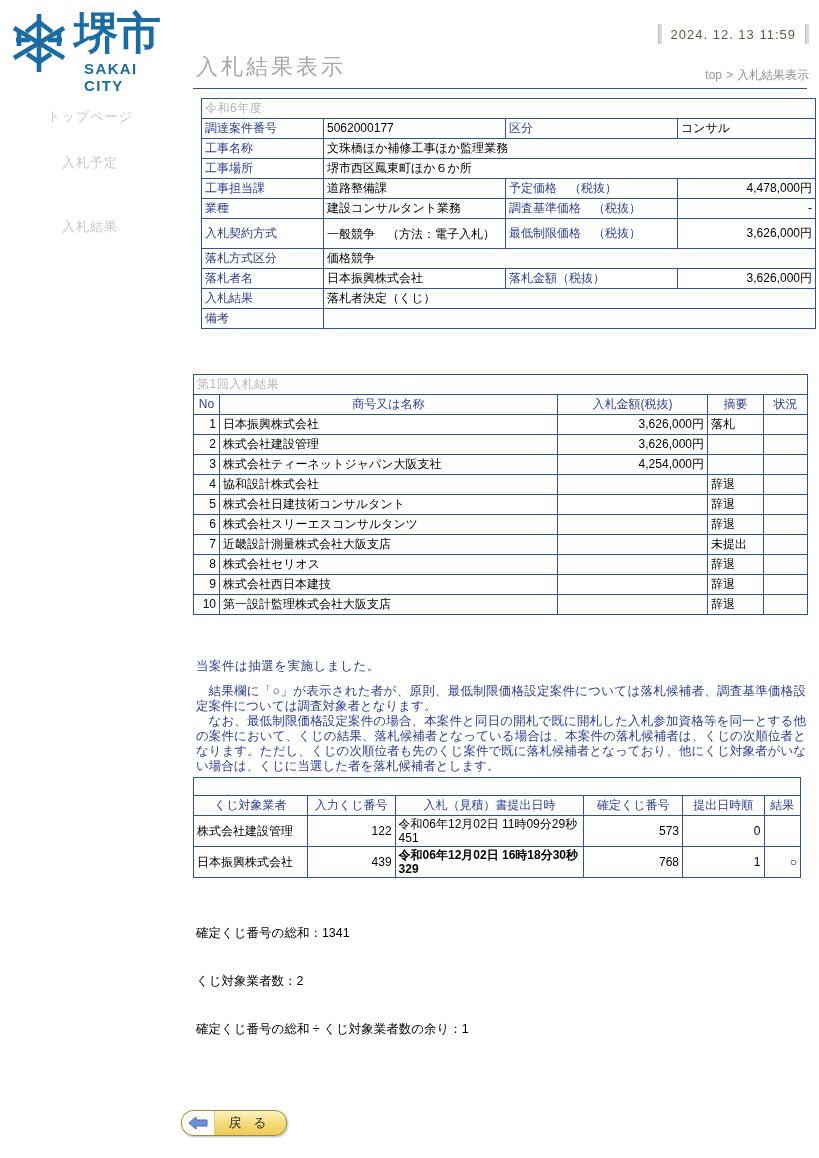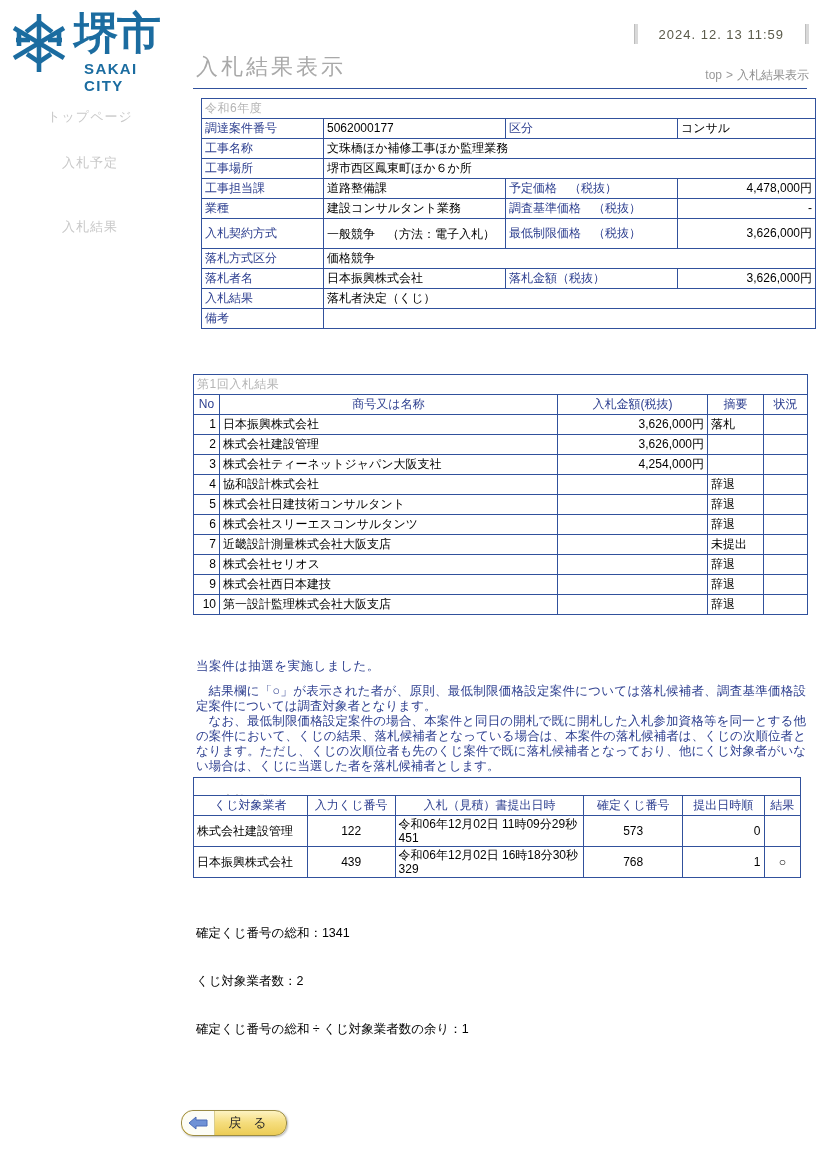--- a/index.html
+++ b/index.html
@@ -58,21 +58,21 @@
     letter-spacing: 3px;
     color: #a9a9a9;
     white-space: nowrap;
   }
 
   #clock-wrap {
     position: absolute;
     right: 10px; top: 24px;
     display: flex;
     align-items: center;
-    gap: 21px;
+    gap: 9px;
   }
   .clock-bar {
     width: 3px; height: 20px;
     background: #d9d9d9;
     border-left: 1px solid #bdbdbd;
   }
   #clock-text {
     font-size: 13px;
     letter-spacing: 1px;
     color: #5a5a4a;
@@ -136,21 +136,21 @@
   .sect-head {
     color: #b4b4b4 !important;
     background: #ffffff;
     font-size: 12px;
     letter-spacing: 0.5px;
   }
   .lbl { color: #2c3e8f; white-space: nowrap; }
   .lbl-c { color: #2c3e8f; text-align: center; white-space: nowrap; }
   .val { color: #000000; }
   .num { color: #000000; text-align: right; }
-  .ctr { color: #000000; text-align: center; }
+  .ctr { color: #000000; text-align: right; }
 
   #info-table { position: absolute; left: 8px; top: 98px; }
   #bid-table  { position: absolute; left: 0; top: 374px; }
   #kuji-table { position: absolute; left: 0; top: 795px; }
 
   #note-1 {
     position: absolute;
     left: 3px; top: 658px;
     font-size: 12.5px;
     color: #2c3e8f;
@@ -453,21 +453,21 @@
           <td class="val" style="white-space: normal; line-height: 14px;">株式会社建設管理</td>
           <td class="ctr">122</td>
           <td class="val" style="white-space: normal; line-height: 14px;">令和06年12月02日 11時09分29秒 451</td>
           <td class="ctr">573</td>
           <td class="num">0</td>
           <td class="ctr"></td>
         </tr>
         <tr style="height: 30px;">
           <td class="val" style="white-space: normal; line-height: 14px;">日本振興株式会社</td>
           <td class="ctr">439</td>
-          <td class="val" style="white-space: normal; line-height: 14px;">令和06年12月02日 16時18分30秒 329</td>
+          <td class="val" style="white-space: normal; line-height: 14px; font-weight: bold;">令和06年12月02日 16時18分30秒 329</td>
           <td class="ctr">768</td>
           <td class="num">1</td>
           <td class="ctr">○</td>
         </tr>
       </tbody>
   </table>
 
   <div id="summary">
     <div>確定くじ番号の総和：1341</div>
     <div>くじ対象業者数：2</div>

